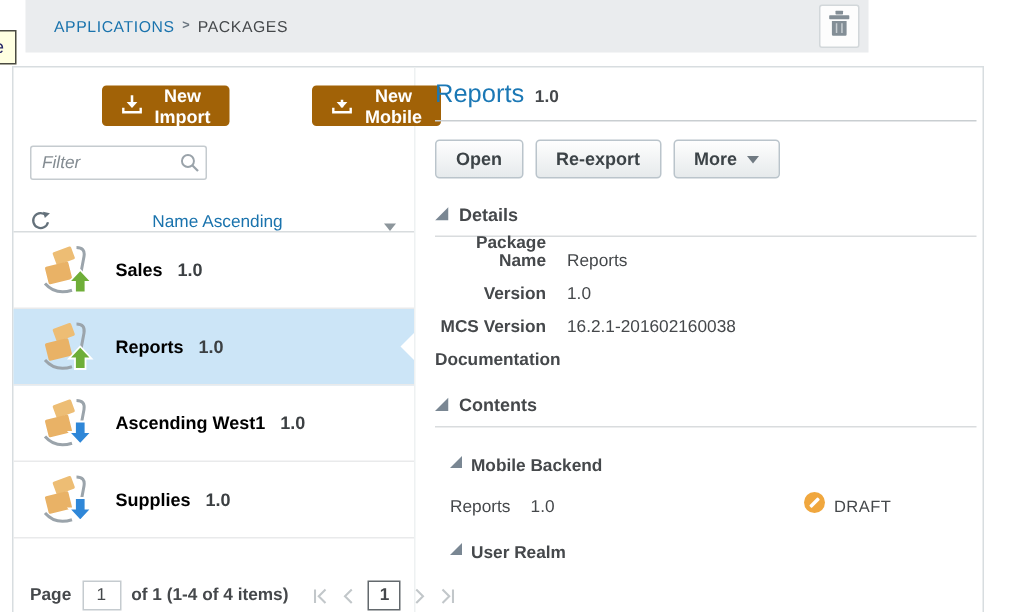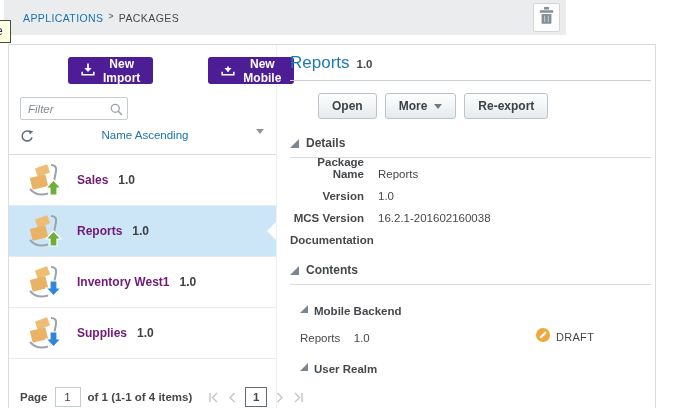--- a/index.html
+++ b/index.html
@@ -6,21 +6,21 @@
   html, body { width: 673px; height: 408px; overflow: hidden; }
   body {
     font-family: "Liberation Sans", "DejaVu Sans", sans-serif;
     background: #fff;
     color: #45484b;
     position: relative;
   }
 
   
   .topbar {
-    position: absolute; left: 4px; top: 0; width: 562px; height: 35px;
+    position: absolute; left: 17px; top: 0; width: 562px; height: 35px;
     background: #eaecee;
     display: flex; align-items: center;
     padding: 0 4px 0 19px;
   }
   .breadcrumb { display: flex; align-items: center; font-size: 10.5px; letter-spacing: .4px; }
   .crumb-link { color: #1a73ad; text-decoration: none; cursor: pointer; }
   .crumb-sep { font-size: 8.5px; color: #6b7680; margin: 0 5px; position: relative; top: -2px; font-weight: bold; }
   .crumb-current { color: #45484b; }
   .topbar-spacer { flex: 1; }
   .trash-btn {
@@ -41,54 +41,54 @@
   .main-panel {
     position: absolute; left: 8px; top: 44px; width: 648px; height: 372px;
     background: #fff; border: 1px solid #d8dde0; border-bottom: none;
     display: flex;
   }
 
   
   .left-col { width: 268px; position: relative; border-right: 1px solid #eef1f2; display: flex; flex-direction: column; }
   .btn-row { display: flex; gap: 7px; margin: 12px 0 0 11px; }
   .btn-green {
-    background: #4c1d95; color: #fff; border: none; border-radius: 3px;
+    background: #a16207; color: #fff; border: none; border-radius: 3px;
     height: 27px; padding: 0 13px; font-size: 12px; font-weight: bold;
     font-family: inherit; display: inline-flex; align-items: center; gap: 8px; cursor: pointer; margin-left: 48px;
   }
-  .filter-wrap { position: relative; width: 108px; margin: 13px 0 0 11px; }
+  .filter-wrap { position: relative; width: 118px; margin: 13px 0 0 11px; }
   .filter-input {
     width: 100%; height: 23px; border: 1px solid #c5cbcf; border-radius: 2px;
     padding: 0 22px 0 7px; font-size: 11.5px; font-family: inherit; color: #45484b;
   }
   .filter-input::placeholder { font-style: italic; color: #848c92; }
   .filter-search-icon { position: absolute; right: 5px; top: 5px; }
 
   .sort-bar {
-    margin-top: 9px; height: 26px; display: flex; align-items: flex-start;
+    margin-top: 9px; height: 26px; display: flex; align-items: flex-end;
     padding: 0 12px 0 11px; border-bottom: 1px solid #d8dcde;
   }
   .sort-label { flex: 1; text-align: center; color: #1a73ad; font-size: 11.5px; cursor: pointer; }
   .caret-down { width: 0; height: 0; border-left: 4px solid transparent; border-right: 4px solid transparent; border-top: 5px solid #8d969c; cursor: pointer; }
   .refresh-btn { cursor: pointer; display: flex; align-items: center; }
 
   .pkg-list { flex: 1; }
   .pkg-row {
     height: 51px; display: flex; align-items: center;
     border-bottom: 1px solid #e9eaeb; padding-left: 18px; position: relative; cursor: pointer;
   }
   .pkg-row.selected { background: #cce5f7; }
   .pkg-row.selected::after {
     content: ""; position: absolute; right: 0; top: 50%; transform: translateY(-50%);
     width: 0; height: 0;
     border-top: 9px solid transparent; border-bottom: 9px solid transparent;
     border-right: 9px solid #ffffff;
   }
   .pkg-icon { width: 38px; height: 38px; flex: none; }
-  .pkg-name { margin-left: 12px; font-size: 12px; font-weight: 600; color: #701a75; }
+  .pkg-name { margin-left: 12px; font-size: 12px; font-weight: 600; color: #000000; }
   .pkg-ver { margin-left: 10px; font-size: 12px; font-weight: 600; color: #3c4043; }
 
   .pager {
     height: 38px; display: flex; align-items: center;
     padding-left: 11px; font-size: 11.5px; color: #45484b;
   }
   .pager-label { font-weight: bold; }
   .page-input {
     width: 26px; height: 20px; margin: 0 7px; border: 1px solid #c5cbcf;
     text-align: center; font-size: 11.5px; font-family: inherit; color: #45484b;
@@ -103,21 +103,21 @@
     font-size: 11.5px; font-weight: bold; color: #45484b; cursor: pointer;
   }
 
   
   .right-col { flex: 1; padding: 8px 4px 0 13px; position: relative; }
   .detail-title { display: flex; align-items: baseline; gap: 7px; }
   .detail-title-name { color: #1b78b5; font-size: 17px; }
   .detail-title-ver { font-size: 11.5px; font-weight: bold; color: #45484b; }
   .title-hr { border: none; border-top: 1px solid #c9ced1; margin-top: 7px; }
 
-  .action-row { display: flex; gap: 8px; margin-top: 12px; margin-left: 28px; }
+  .action-row { display: flex; gap: 8px; margin-top: 12px; }
   .btn-gray {
     height: 26px; padding: 0 13px; border: 1px solid #bac4cb; border-radius: 3px;
     background: linear-gradient(#fefefe, #e6eaec);
     font-size: 12px; font-weight: bold; color: #3c4347; font-family: inherit;
     display: inline-flex; align-items: center; gap: 7px; cursor: pointer;
   }
   .btn-gray .caret-down { border-top-color: #707a82; }
 
   .section-header { display: flex; align-items: center; gap: 7px; margin-top: 15px; cursor: pointer; }
   .section-header .tri { flex: none; }
@@ -243,21 +243,21 @@
       <div class="pkg-row">
         <span class="pkg-icon">
           <svg width="38" height="38" viewBox="0 0 38 38">
             <path d="M24 4 q6 0 5 6 l-3 16" fill="none" stroke="#9ba4ab" stroke-width="2"></path>
             <path d="M3 28 q7 8 18 4.5" fill="none" stroke="#9ba4ab" stroke-width="2"></path>
             <rect x="9" y="5" width="13" height="9" rx="1" fill="#edbd74" transform="rotate(-20 15.5 9.5)"></rect>
             <rect x="4" y="15" width="16" height="12" rx="1" fill="#e9b266" transform="rotate(-14 12 21)"></rect>
             <path d="M23 18 v7 h-4 l7.5 8 7.5 -8 h-4 v-7 z" fill="#2f87d8" stroke="#fff" stroke-width="1.2"></path>
           </svg>
         </span>
-        <span class="pkg-name">Inventory West1</span>
+        <span class="pkg-name">Ascending West1</span>
         <span class="pkg-ver">1.0</span>
       </div>
 
       <div class="pkg-row">
         <span class="pkg-icon">
           <svg width="38" height="38" viewBox="0 0 38 38">
             <path d="M24 4 q6 0 5 6 l-3 16" fill="none" stroke="#9ba4ab" stroke-width="2"></path>
             <path d="M3 28 q7 8 18 4.5" fill="none" stroke="#9ba4ab" stroke-width="2"></path>
             <rect x="9" y="5" width="13" height="9" rx="1" fill="#edbd74" transform="rotate(-20 15.5 9.5)"></rect>
             <rect x="4" y="15" width="16" height="12" rx="1" fill="#e9b266" transform="rotate(-14 12 21)"></rect>
@@ -265,21 +265,21 @@
           </svg>
         </span>
         <span class="pkg-name">Supplies</span>
         <span class="pkg-ver">1.0</span>
       </div>
     </div>
 
     <div class="pager">
       <span class="pager-label">Page</span>
       <input class="page-input" type="text" value="1" style="">
-      <span class="pager-summary">of 1 (1-1 of 4 items)</span>
+      <span class="pager-summary">of 1 (1-4 of 4 items)</span>
       <span class="pager-divider"></span>
       <span class="pager-nav">
         <span class="pager-btn">
           <svg width="10" height="11" viewBox="0 0 10 11">
             <line x1="1" y1="1" x2="1" y2="10" stroke="#c2c7ca" stroke-width="1.4"></line>
             <polyline points="8,1 3.5,5.5 8,10" fill="none" stroke="#c2c7ca" stroke-width="1.4"></polyline>
           </svg>
         </span>
         <span class="pager-btn">
           <svg width="8" height="11" viewBox="0 0 8 11">
@@ -308,25 +308,25 @@
       <span class="detail-title-name">Reports</span>
       <span class="detail-title-ver">1.0</span>
     </div>
     <hr class="title-hr">
 
     <div class="action-row">
       <button class="btn-gray">
         <span>Open</span>
       </button>
       <button class="btn-gray">
+        <span>Re-export</span>
+      </button>
+      <button class="btn-gray">
         <span>More</span>
         <span class="caret-down"></span>
-      </button>
-      <button class="btn-gray">
-        <span>Re-export</span>
       </button>
     </div>
 
     <div class="section-header">
       <span class="tri">
         <svg width="9" height="9" viewBox="0 0 10 10">
             <polygon points="10,0 10,10 0,10" fill="#7a8793"></polygon>
           </svg>
       </span>
       <span class="section-title">Details</span>

